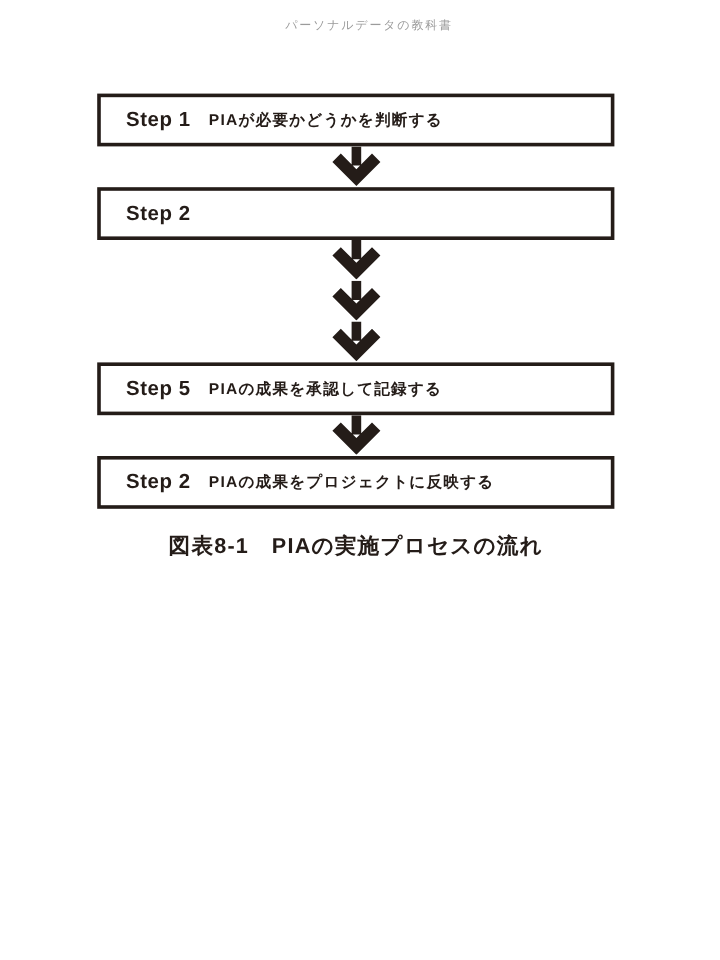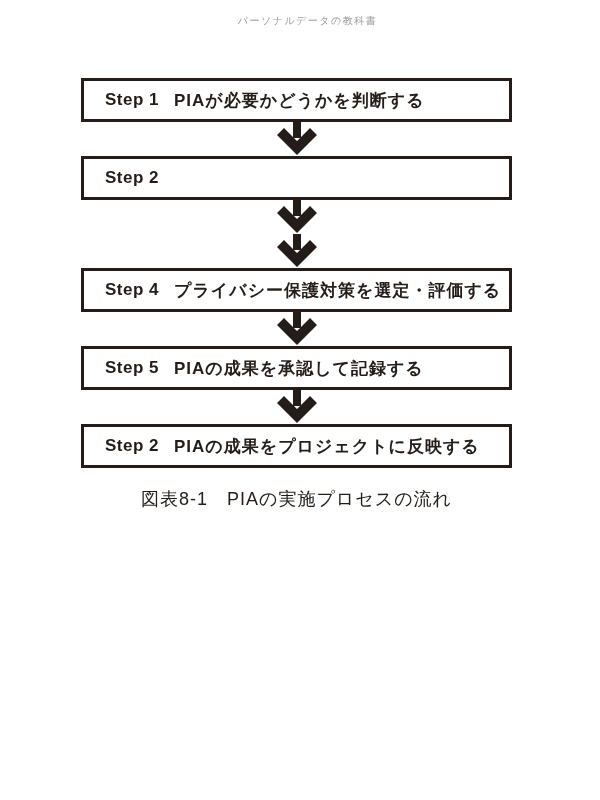--- a/index.html
+++ b/index.html
@@ -54,42 +54,42 @@
 
   .step-label {
     font-weight: 700;
     font-size: 17px;
     letter-spacing: 0.5px;
     white-space: nowrap;
   }
 
   .step-text {
     font-weight: 700;
-    font-size: 17px;
+    font-size: 13px;
     letter-spacing: 1px;
     margin-left: 15px;
     white-space: nowrap;
   }
 
   .arrow-row {
     height: 34px;
     display: flex;
     justify-content: center;
     align-items: flex-start;
   }
 
   .arrow-row svg {
     display: block;
     margin-top: 0;
   }
 
   .caption {
     margin-top: 19px;
     text-align: center;
-    font-weight: 400;
+    font-weight: 700;
     font-size: 18px;
     letter-spacing: 1px;
     color: var(--ink);
     white-space: nowrap;
   }
 </style>
 </head>
 <body>
 
 <div class="page">
@@ -116,24 +116,20 @@
         <path d="M18 0 H26 V16 H18 Z M22 33 L2 13 L9 6 L22 19 L35 6 L42 13 Z" fill="#241c18"></path>
       </svg>
     </div>
 
     <div class="arrow-row">
       <svg width="44" height="33" viewBox="0 0 44 33" aria-hidden="true">
         <path d="M18 0 H26 V16 H18 Z M22 33 L2 13 L9 6 L22 19 L35 6 L42 13 Z" fill="#241c18"></path>
       </svg>
     </div>
 
-    <div class="step-box">
-      <span class="step-label">Step 4</span>
-      <span class="step-text">プライバシー保護対策を選定・評価する</span>
-    </div>
     <div class="arrow-row">
       <svg width="44" height="33" viewBox="0 0 44 33" aria-hidden="true">
         <path d="M18 0 H26 V16 H18 Z M22 33 L2 13 L9 6 L22 19 L35 6 L42 13 Z" fill="#241c18"></path>
       </svg>
     </div>
 
     <div class="step-box">
       <span class="step-label">Step 5</span>
       <span class="step-text">PIAの成果を承認して記録する</span>
     </div>

